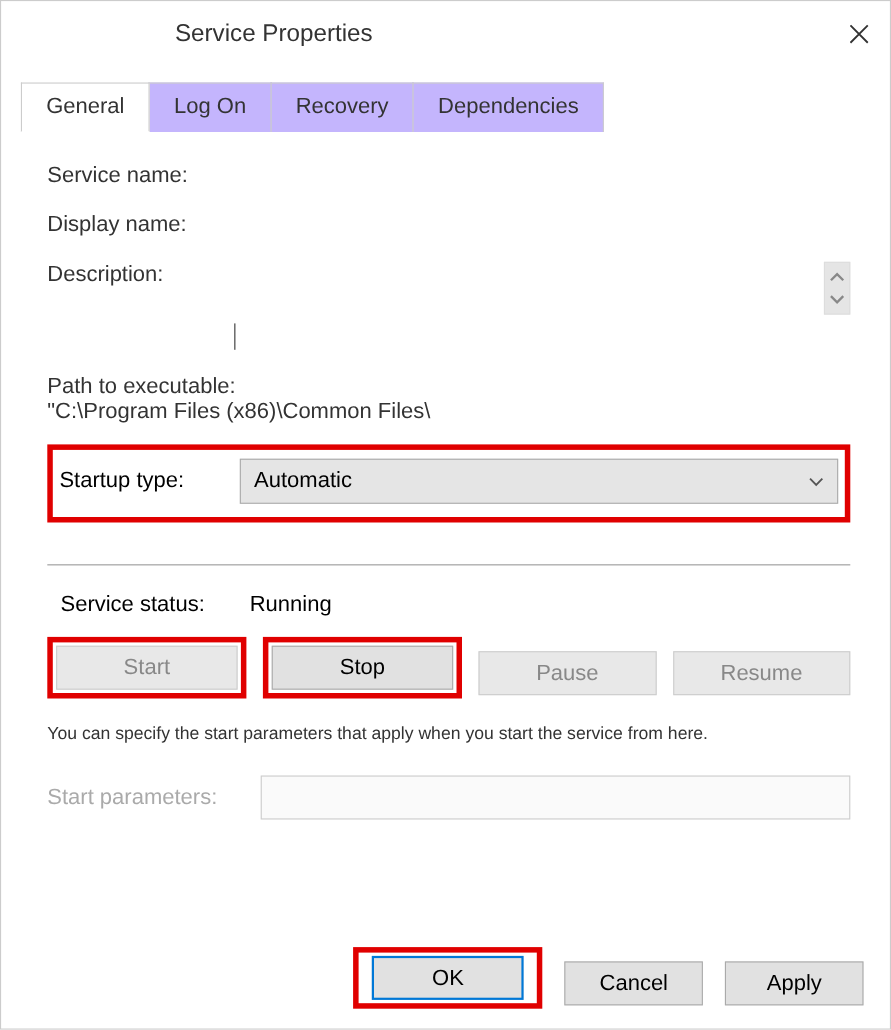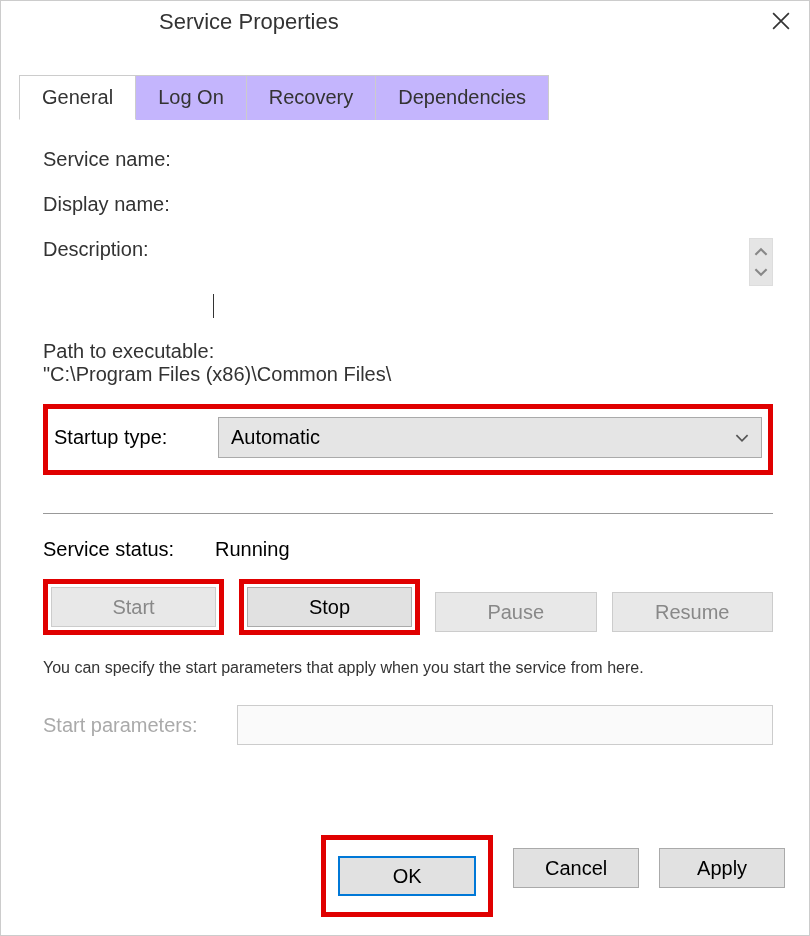--- a/index.html
+++ b/index.html
@@ -1,18 +1,18 @@
 <!DOCTYPE html>
 <html><head>
   <meta charset="utf-8">
   <style>
     * { box-sizing: border-box; margin: 0; padding: 0; font-family: 'Segoe UI', Tahoma, sans-serif; }
     body { background: #fff; width: 810px; height: 936px; position: relative; overflow: hidden; }
     .window { width: 100%; height: 100%; border: 1px solid #ccc; position: relative; }
-    .titlebar { display: flex; align-items: flex-start; justify-content: space-between; padding: 8px 16px 8px 0; height: 50px; gap: 18px; }
+    .titlebar { display: flex; align-items: flex-end; justify-content: space-between; padding: 8px 16px 8px 0; height: 50px; gap: 18px; }
     .title { font-size: 22px; font-weight: 400; color: #333; margin-left: 158px; }
     .close-icon { width: 24px; height: 24px; display: flex; align-items: center; justify-content: center; cursor: pointer; }
     .close-icon svg { width: 18px; height: 18px; }
     .tabs { display: flex; margin-top: 24px; margin-left: 18px; }
     .tab { padding: 10px 22px; font-size: 20px; color: #333; border: 1px solid #ccc; border-bottom: none; background: #c4b5fd; cursor: pointer; margin-right: -1px; position: relative; z-index: 1; }
     .tab.active { background: #fff; border-bottom: 1px solid #fff; z-index: 3; }
     .content { padding: 28px 36px 0 42px; }
     .row { display: flex; margin-bottom: 22px; font-size: 20px; color: #333; }
     .row.desc { margin-bottom: 8px; align-items: flex-start; }
     .label { width: 172px; }
@@ -21,33 +21,33 @@
     .desc-text-placeholder { height: 24px; border-left: 1px solid #333; margin-left: 170px; margin-bottom: 22px; }
     .path-section { margin-bottom: 18px; }
     .path-label { font-size: 20px; color: #333; margin-bottom: 0; }
     .path-value { font-size: 20px; color: #333; }
     .highlight-box { border: 5px solid #e00000; padding: 8px 6px 12px 6px; margin-bottom: 38px; }
     .startup-row { display: flex; align-items: center; }
     .startup-label { font-size: 20px; width: 164px; }
     .select { flex: 1; display: flex; align-items: center; justify-content: space-between; background: #e5e5e5; border: 1px solid #aaa; padding: 8px 12px; font-size: 20px; cursor: pointer; }
     .chev { width: 14px; height: 14px; }
     .divider { height: 1px; background: #999; margin: 8px 0 24px 0; }
-    .status-row { display: flex; font-size: 20px; margin-bottom: 18px; }
+    .status-row { display: flex; font-size: 20px; margin-bottom: 18px; margin-left: 12px; }
     .status-label { width: 172px; }
     .button-row { display: flex; gap: 15px; margin-bottom: 22px; }
     .hbox { border: 5px solid #e00000; padding: 3px; }
     .btn { width: 165px; height: 40px; display: flex; align-items: center; justify-content: center; font-size: 20px; background: #e1e1e1; border: 1px solid #aaa; cursor: pointer; }
     .btn.disabled { color: #888; background: #e8e8e8; border-color: #ccc; cursor: default; text-align: center; }
     .info-text { font-size: 16px; color: #333; line-height: 1.4; margin-bottom: 26px; }
     .params-row { display: flex; align-items: center; gap: 14px; }
     .params-label { font-size: 20px; color: #aaa; width: 180px; }
     .params-input { flex: 1; height: 40px; border: 1px solid #ccc; padding: 4px 8px; font-size: 18px; }
     .footer { position: absolute; bottom: 18px; left: 0; right: 0; display: flex; justify-content: center; gap: 20px; padding-right: 24px; }
     .footer-spacer { width: 290px; }
-    .hbox-ok { border: 5px solid #e00000; padding: 16px 12px; margin-left: 36px; }
+    .hbox-ok { border: 5px solid #e00000; padding: 3px 12px; margin-left: 36px; }
     .fbtn { width: 138px; height: 40px; display: flex; align-items: center; justify-content: center; font-size: 20px; background: #e1e1e1; border: 1px solid #aaa; cursor: pointer; }
     .fbtn.primary { border: 2px solid #0078d7; }
     .nohbox { margin-top: 13px; }
   </style>
 </head>
 <body>
 
 <div class="window">
   <div class="titlebar">
     <div class="title">Service Properties</div>

